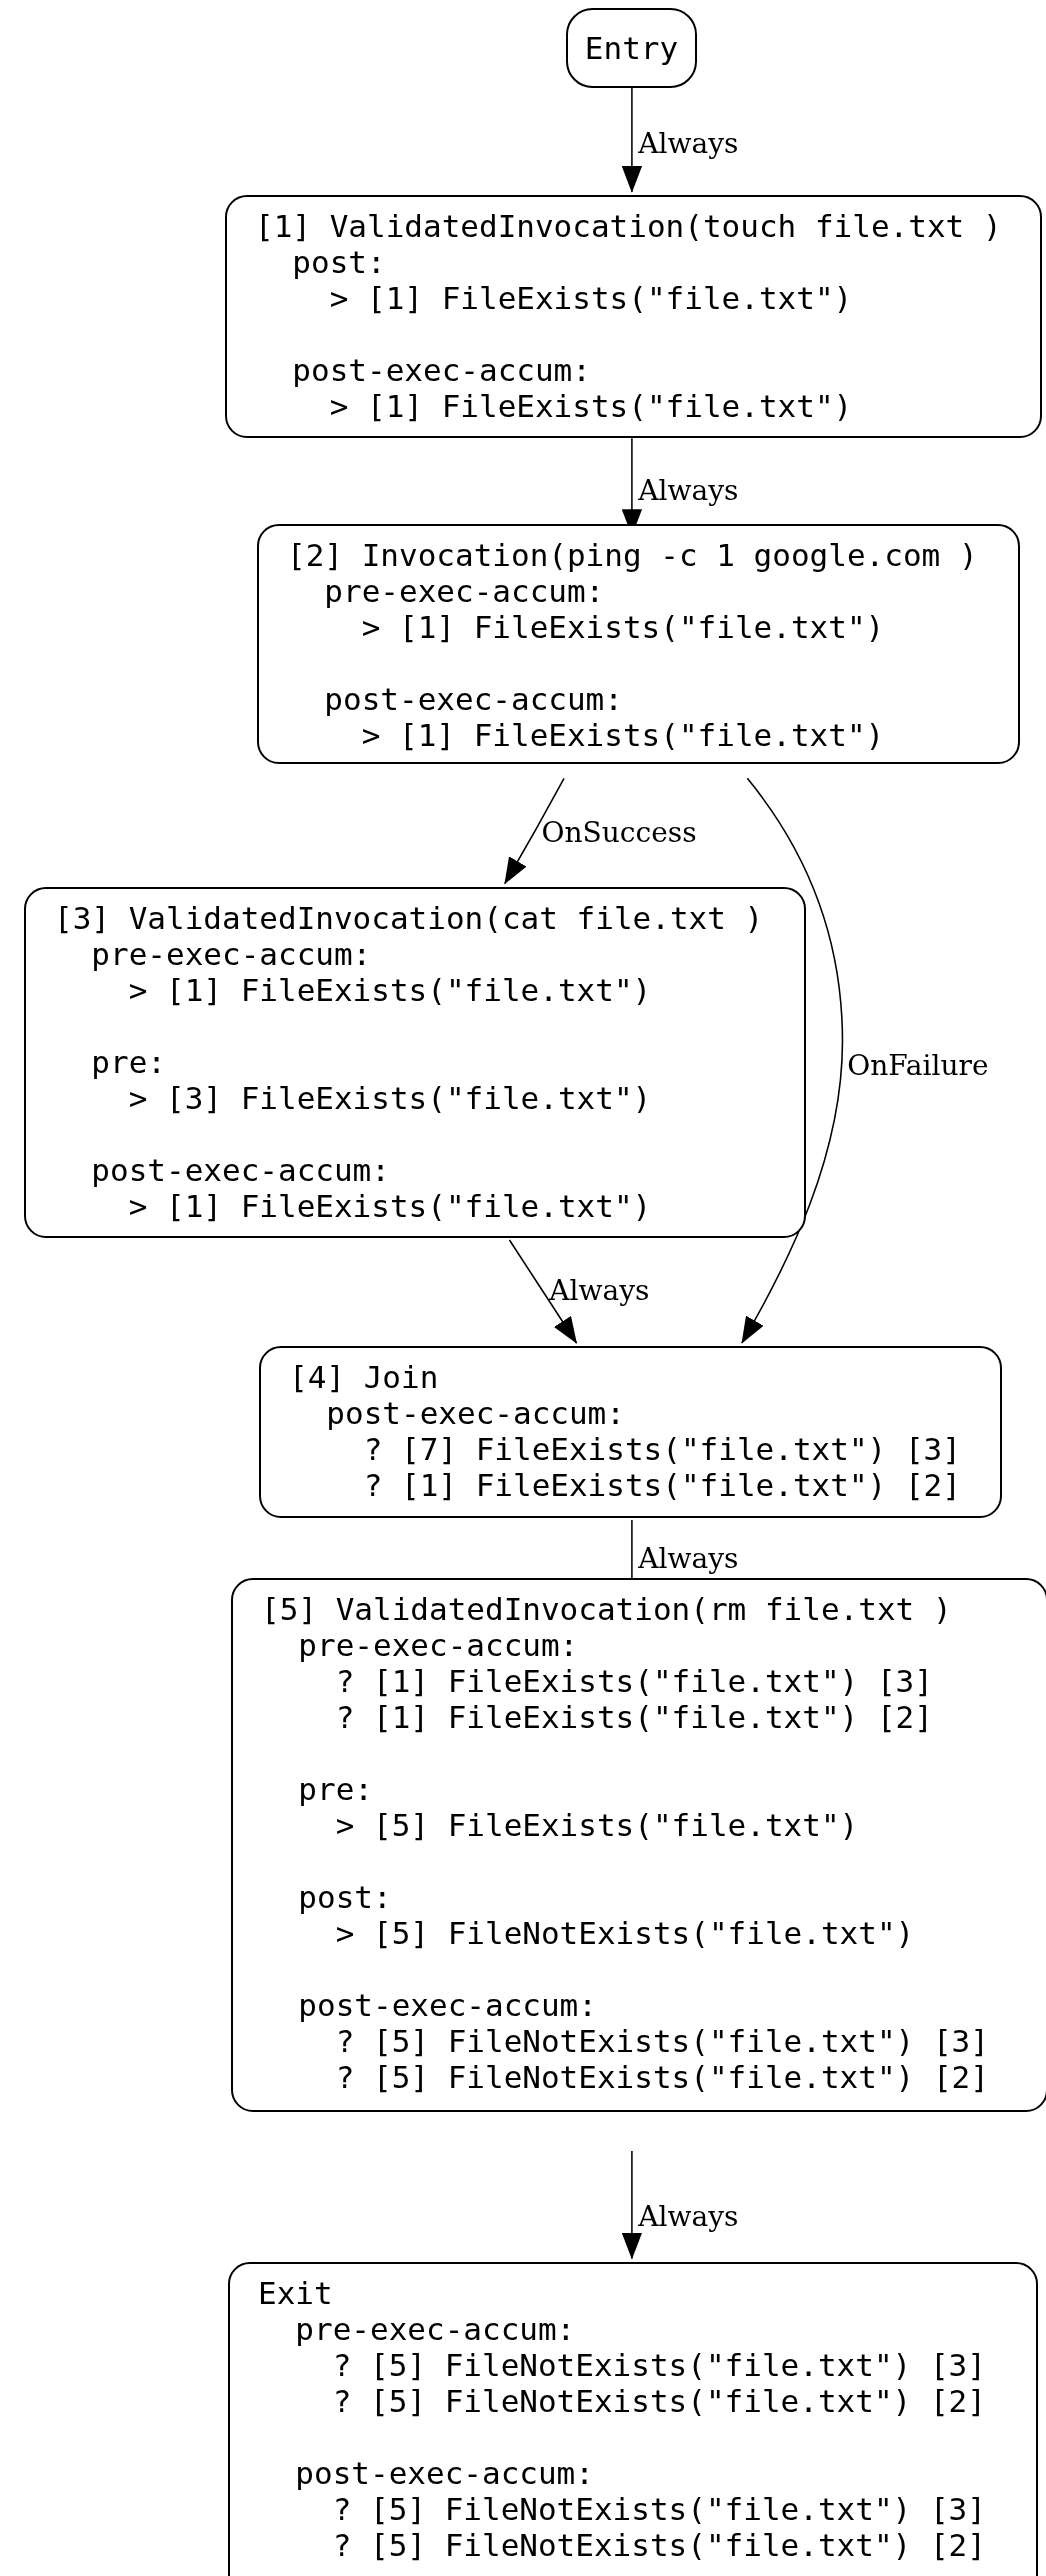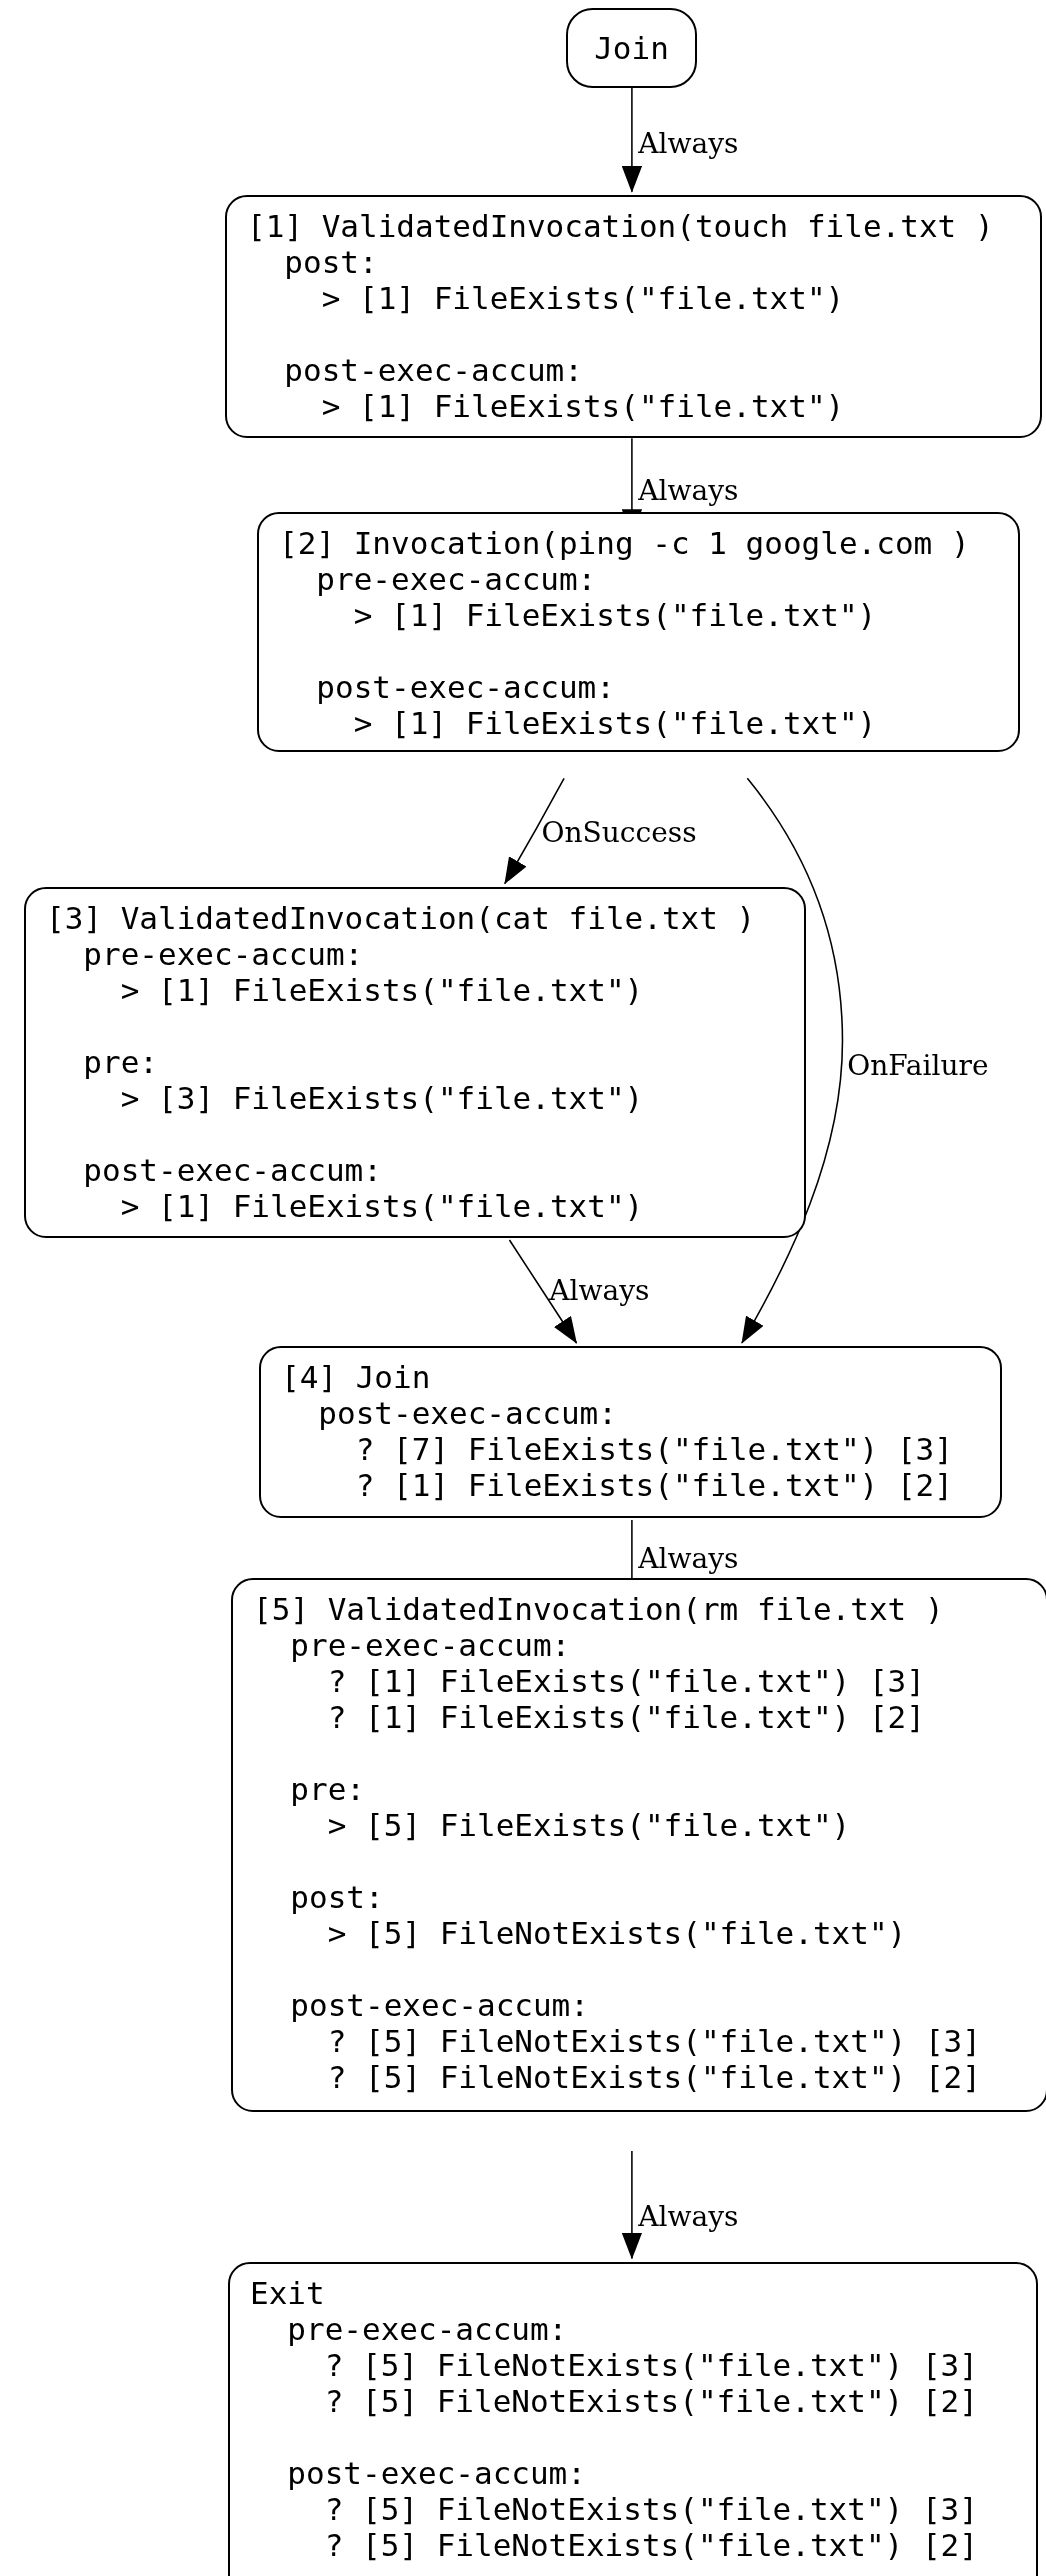--- a/index.html
+++ b/index.html
@@ -18,21 +18,21 @@
   .node {
     position: absolute;
     box-sizing: border-box;
     background: #ffffff;
     border: 2.3px solid #000000;
     border-radius: 22px;
     overflow: hidden;
   }
   .node pre {
     margin: 0;
-    padding: 11px 0 0 20px;
+    padding: 11px 0 0 28px;
     font-family: "DejaVu Sans Mono", monospace;
     font-size: 31px;
     line-height: 36px;
     color: #000000;
     white-space: pre;
   }
   .node.entry-exit-title { border-radius: 26.5px; }
   .node.center-label {
     display: flex;
     align-items: center;
@@ -73,33 +73,33 @@
     <text class="edge-label" x="818" y="196">Always</text>
     <text class="edge-label" x="818" y="641">Always</text>
     <text class="edge-label" x="694" y="1080">OnSuccess</text>
     <text class="edge-label" x="1086" y="1378">OnFailure</text>
     <text class="edge-label" x="704" y="1667">Always</text>
     <text class="edge-label" x="818" y="2010">Always</text>
     <text class="edge-label" x="818" y="2854">Always</text>
   </svg>
 
   <div class="node entry-exit-title center-label" style="left:566px; top:7.8px; width:131px; height:80px;">
-    <pre>Join</pre>
+    <pre>Entry</pre>
   </div>
 
   <div class="node" style="left:225px; top:195px; width:817px; height:243px;">
     <pre>[1] ValidatedInvocation(touch file.txt )
   post:
     &gt; [1] FileExists("file.txt")
 
   post-exec-accum:
     &gt; [1] FileExists("file.txt")</pre>
   </div>
 
-  <div class="node" style="left:257px; top:512px; width:763px; height:240px;">
+  <div class="node" style="left:257px; top:524px; width:763px; height:240px;">
     <pre>[2] Invocation(ping -c 1 google.com )
   pre-exec-accum:
     &gt; [1] FileExists("file.txt")
 
   post-exec-accum:
     &gt; [1] FileExists("file.txt")</pre>
   </div>
 
   <div class="node" style="left:24px; top:887px; width:782px; height:351px;">
     <pre>[3] ValidatedInvocation(cat file.txt )

